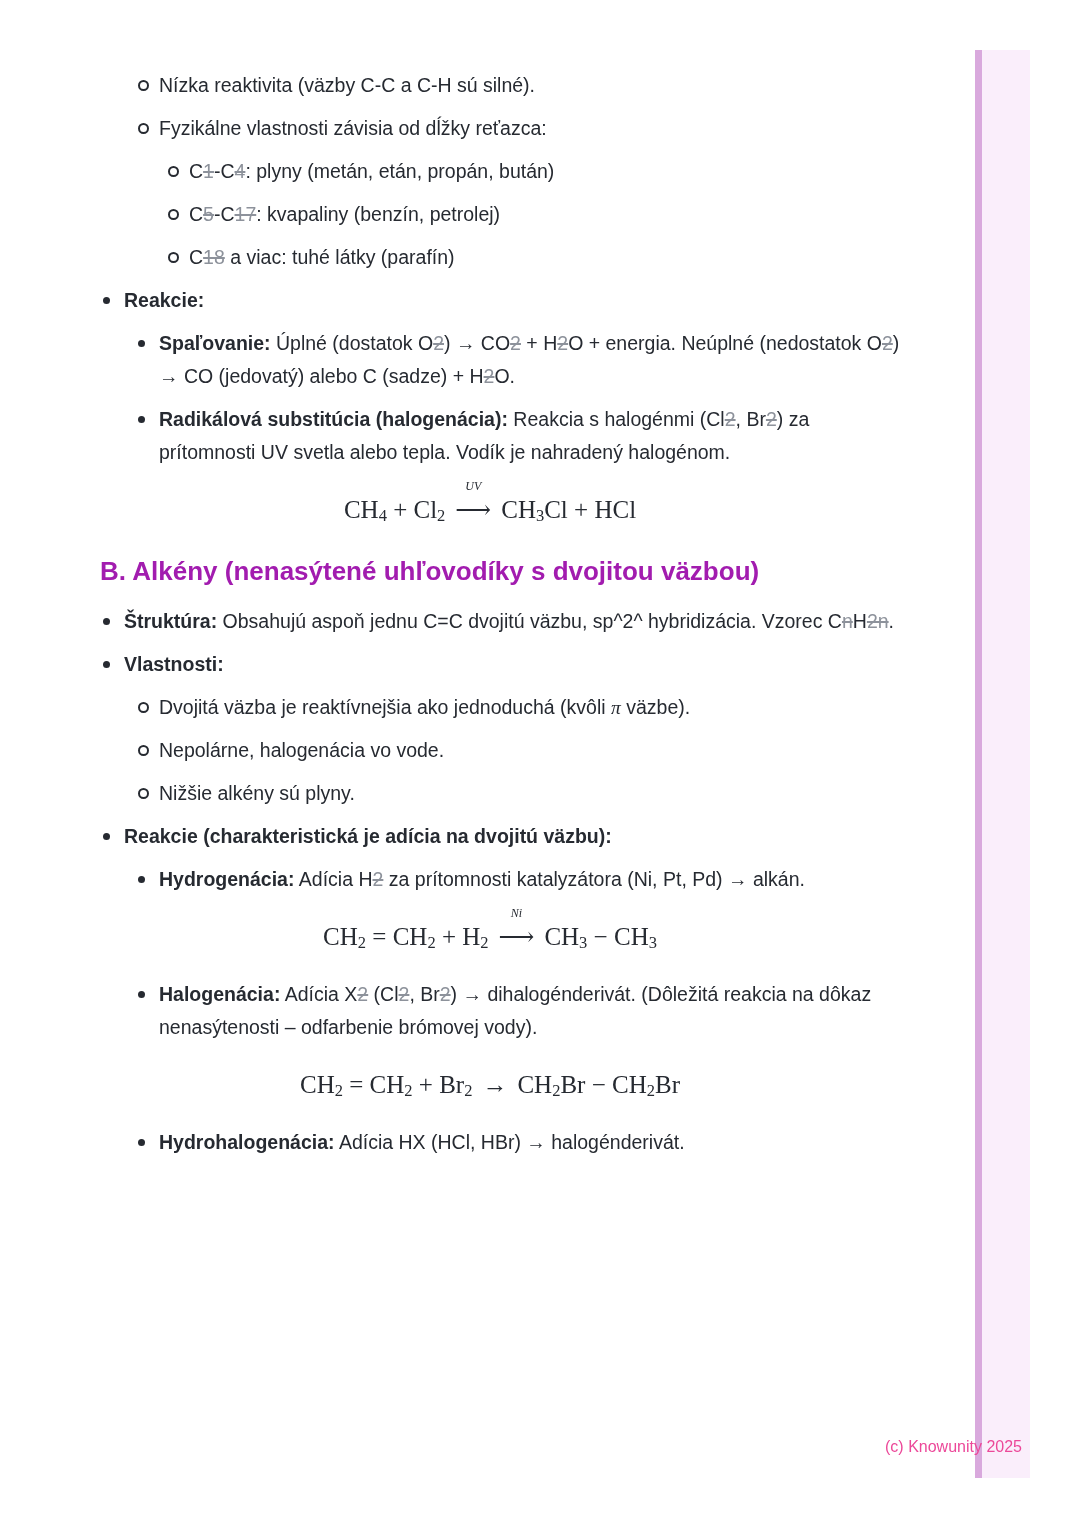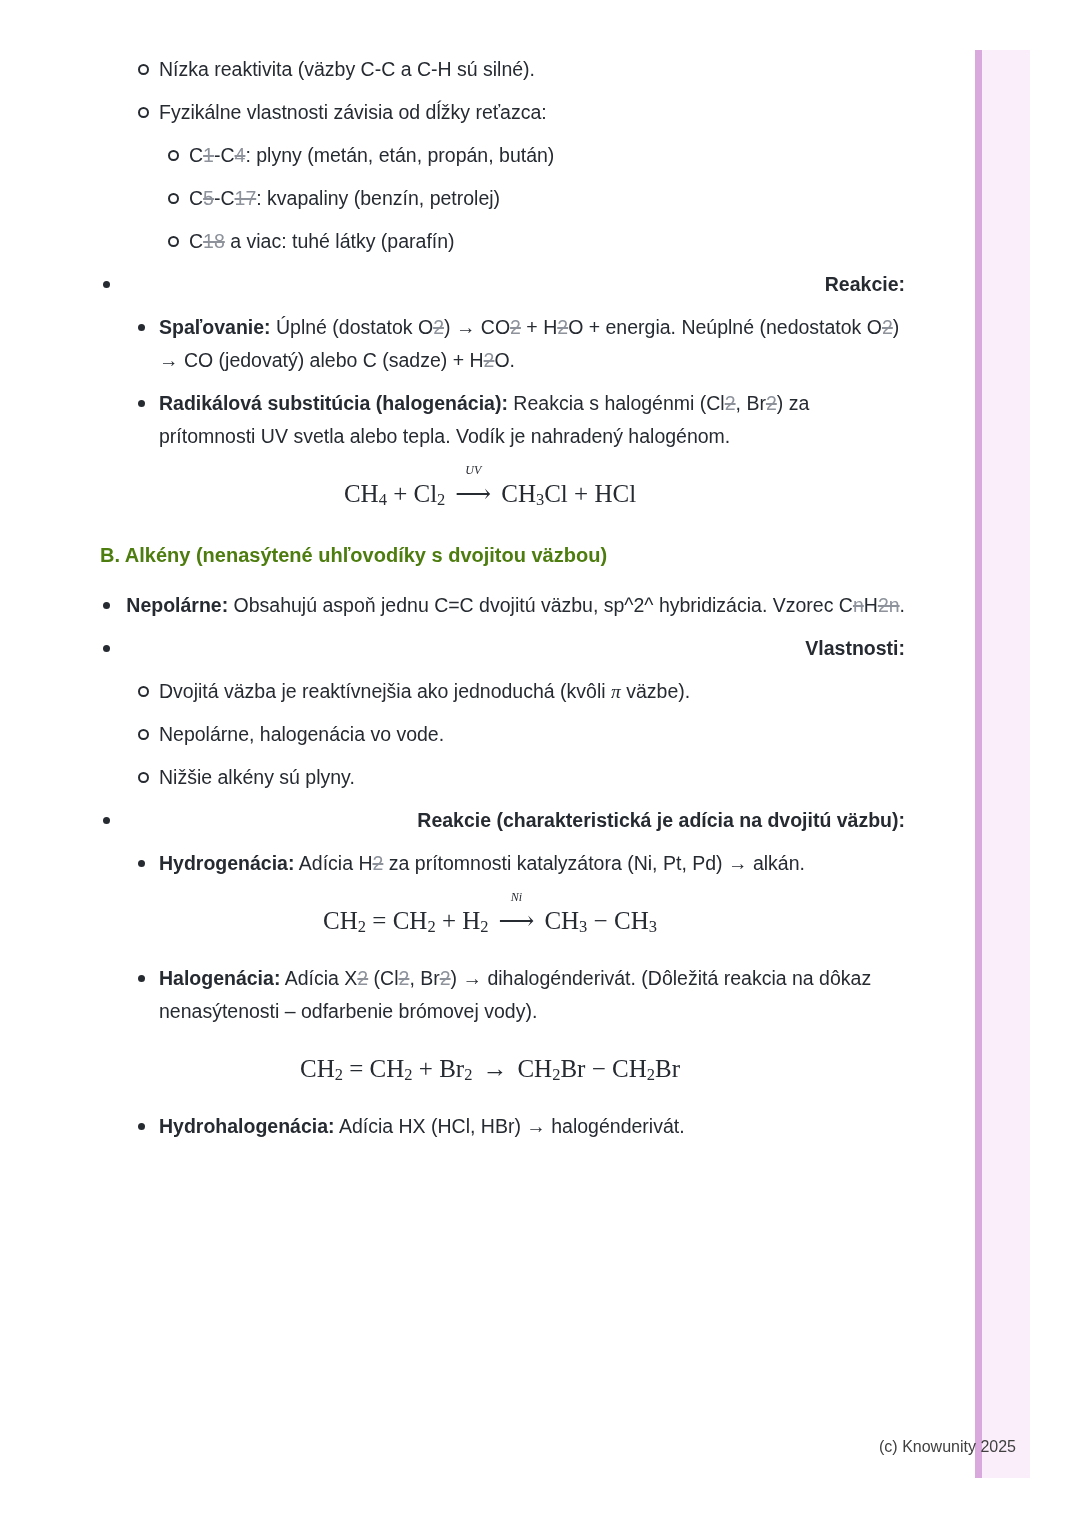--- a/index.html
+++ b/index.html
@@ -1,45 +1,45 @@
 <!DOCTYPE html>
 <html><head>
 <meta charset="utf-8">
 <style>
   html,body{margin:0;padding:0;}
   body{
     width:1080px;height:1528px;position:relative;overflow:hidden;
     background:#ffffff;color:#262a31;
     font-family:"Liberation Sans","DejaVu Sans",sans-serif;
   }
-  #doc{position:absolute;top:0;left:0;width:905px;padding-top:53px;}
+  #doc{position:absolute;top:16px;left:0;width:905px;padding-top:53px;}
   .li{display:flex;margin-bottom:10px;font-size:19.5px;line-height:33px;}
-  .l1{margin-left:103px;margin-top:0;text-align:right;}
+  .l1{margin-left:103px;margin-top:0;}
   .l2{margin-left:138px;}
   .l3{margin-left:168px;justify-content:flex-end;}
   .mk{flex:0 0 21px;position:relative;}
   .mk.disc::before{content:"";position:absolute;top:13px;left:0;width:7px;height:7px;border-radius:50%;background:#262a31;}
   .mk.circle::before{content:"";position:absolute;top:11px;left:0;width:7px;height:7px;border:2px solid #262a31;border-radius:50%;background:transparent;}
   .tx{flex:1;}
   .b{font-weight:700;}
   .i{font-style:italic;}
   .x{color:#8d929b;text-decoration:line-through;text-decoration-thickness:1.5px;}
   .pi{font-family:"Liberation Serif","DejaVu Serif",serif;font-style:italic;}
   .note{margin-left:159px;margin-bottom:10px;font-size:19.5px;line-height:33px;}
-  .heading{margin:28px 0 16px 100px;font-size:20px;line-height:36px;font-weight:700;color:#4d7c0f;}
+  .heading{margin:28px 0 16px 100px;font-size:26px;line-height:36px;font-weight:700;color:#a21caf;}
   .formula{
     margin:26px 0 26px 130px;width:720px;height:30px;text-align:center;
     font-family:"Liberation Serif","DejaVu Serif",serif;font-size:25px;line-height:30px;white-space:nowrap;
   }
   .fsub{font-size:0.66em;vertical-align:-0.2em;}
   .sar{margin:0 10px;}
   .arw{position:relative;display:inline-block;margin:0 10px;}
   .arw .lbl{position:absolute;top:-15px;left:50%;transform:translateX(-50%);font-size:12px;line-height:1;font-style:italic;}
   .sidebar{position:absolute;left:975px;top:50px;width:48px;height:1428px;background:#faeefb;border-left:7px solid #d9a9dd;}
-  .watermark{position:absolute;top:1437px;right:64px;font-size:16px;line-height:20px;color:#404040;z-index:2;}
+  .watermark{position:absolute;top:1437px;right:58px;font-size:16px;line-height:20px;color:#ec4899;z-index:2;}
 </style>
 </head>
 <body>
 
 <div id="doc">
     <div class="li l2">
       <span class="mk circle"></span>
       <div class="tx"><span>Nízka reaktivita (väzby C-C a C-H sú silné).</span></div>
     </div>
     <div class="li l2">
@@ -67,21 +67,21 @@
       <div class="tx"><span class="b">Spaľovanie:</span><span> Úplné (dostatok O</span><span class="x">2</span><span>) → CO</span><span class="x">2</span><span> + H</span><span class="x">2</span><span>O + energia. Neúplné (nedostatok O</span><span class="x">2</span><span>) → CO (jedovatý) alebo C (sadze) + H</span><span class="x">2</span><span>O.</span></div>
     </div>
     <div class="li l2">
       <span class="mk disc"></span>
       <div class="tx"><span class="b">Radikálová substitúcia (halogenácia):</span><span> Reakcia s halogénmi (Cl</span><span class="x">2</span><span>, Br</span><span class="x">2</span><span>) za prítomnosti UV svetla alebo tepla. Vodík je nahradený halogénom.</span></div>
     </div>
     <div class="formula"><span>CH</span><span class="fsub">4</span><span> + Cl</span><span class="fsub">2</span><span class="arw"><span class="lbl">UV</span>⟶</span><span>CH</span><span class="fsub">3</span><span>Cl + HCl</span></div>
     <div class="heading">B. Alkény (nenasýtené uhľovodíky s dvojitou väzbou)</div>
     <div class="li l1">
       <span class="mk disc"></span>
-      <div class="tx"><span class="b">Nepolárne:</span><span> Obsahujú aspoň jednu C=C dvojitú väzbu, sp^2^ hybridizácia. Vzorec C</span><span class="x">n</span><span>H</span><span class="x">2n</span><span>.</span></div>
+      <div class="tx"><span class="b">Štruktúra:</span><span> Obsahujú aspoň jednu C=C dvojitú väzbu, sp^2^ hybridizácia. Vzorec C</span><span class="x">n</span><span>H</span><span class="x">2n</span><span>.</span></div>
     </div>
     <div class="li l1">
       <span class="mk disc"></span>
       <div class="tx"><span class="b">Vlastnosti:</span></div>
     </div>
     <div class="li l2">
       <span class="mk circle"></span>
       <div class="tx"><span>Dvojitá väzba je reaktívnejšia ako jednoduchá (kvôli </span><span class="pi">π</span><span> väzbe).</span></div>
     </div>
     <div class="li l2">

